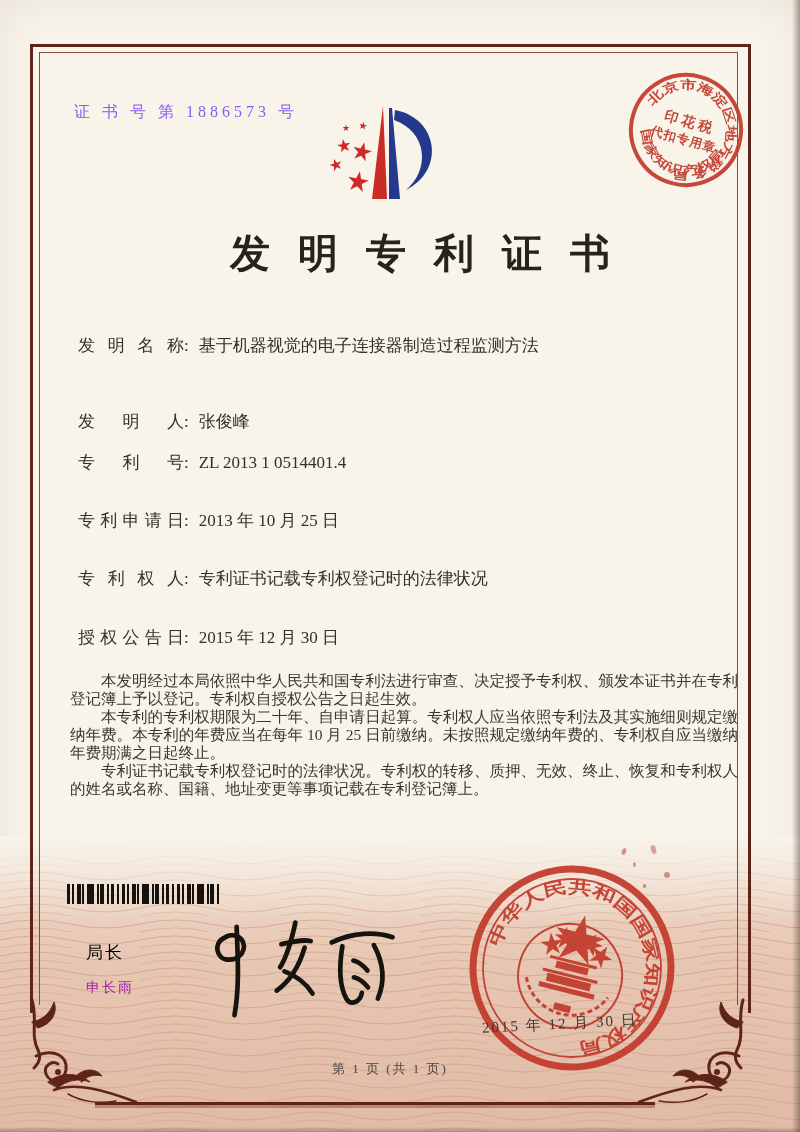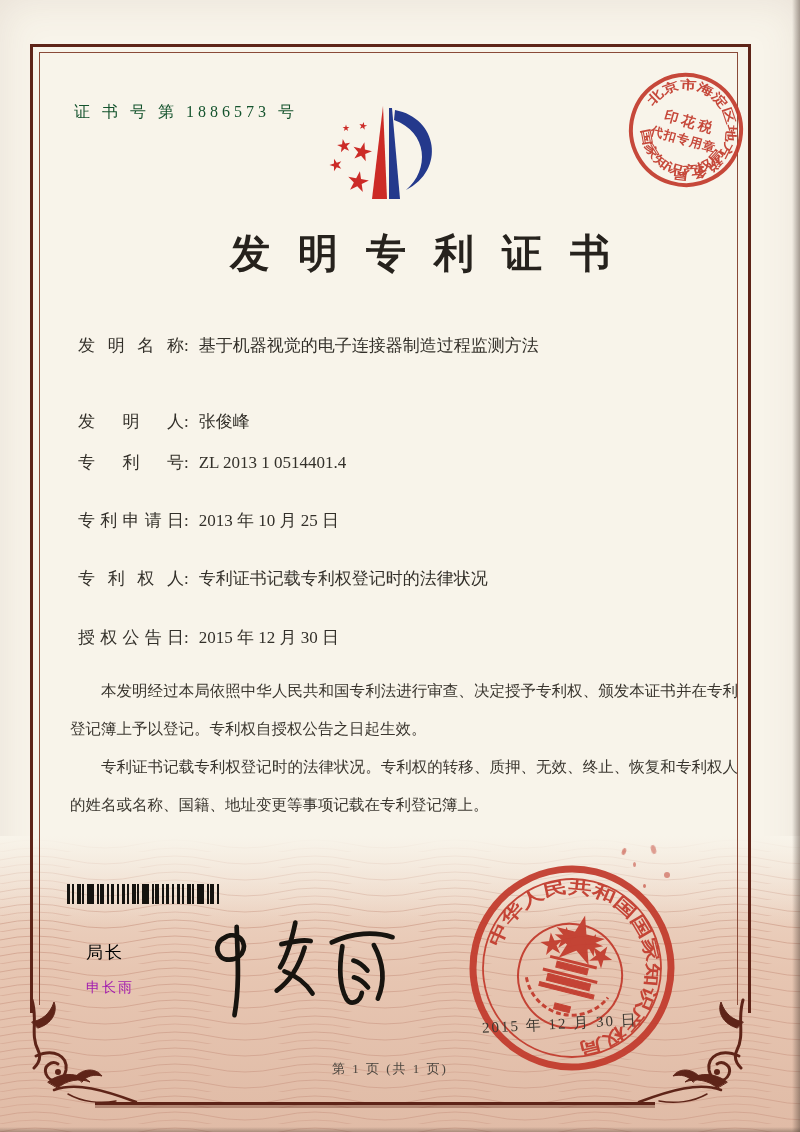--- a/index.html
+++ b/index.html
@@ -24,35 +24,35 @@
   .frame-outer{position:absolute;left:30px;top:44px;width:715px;height:966px;
     border-top:3px solid #5e2418;border-left:3px solid #5e2418;border-right:3px solid #5e2418;}
   .frame-inner{position:absolute;left:39px;top:52px;width:697px;height:952px;
     border-top:1px solid #8a4a38;border-left:1px solid #8a4a38;border-right:1px solid #8a4a38;}
   .bottom-rule{position:absolute;left:95px;top:1102px;width:560px;height:3px;
     background:#5e2418;box-shadow:0 3px 0 rgba(94,36,24,.35);}
   .ornament{position:absolute;width:115px;height:112px;}
   .ornament.left{left:24px;top:998px;}
   .ornament.right{left:636px;top:998px;transform:scaleX(-1);}
 
-  .cert-no{position:absolute;left:74px;top:102px;font-size:16px;letter-spacing:4px;color:#14532d;}
+  .cert-no{position:absolute;left:74px;top:102px;font-size:16px;letter-spacing:4px;color:#8b5cf6;}
   .logo{position:absolute;left:322px;top:86px;width:152px;height:134px;}
   .tax-seal{position:absolute;left:608px;top:52px;width:156px;height:156px;opacity:.92;}
 
   .title{position:absolute;left:0;top:226px;width:780px;text-align:center;
     font-size:40px;font-weight:bold;color:#26221d;letter-spacing:28px;text-indent:28px;padding-left:30px;}
 
   .fields{position:absolute;left:78px;top:330px;width:660px;}
   .field-row{position:absolute;left:0;font-size:17px;color:#33302a;white-space:nowrap;}
   .field-label{display:inline-block;width:106px;text-align:justify;text-align-last:justify;}
   .field-colon{display:inline-block;margin-right:10px;}
   .f0{top:4px;} .f1{top:80px;} .f2{top:121px;} .f3{top:179px;} .f4{top:237px;} .f5{top:296px;}
 
   .paras{position:absolute;left:70px;top:672px;width:668px;font-size:15.5px;
-    line-height:38px;color:#3a362f;text-align:justify;}
+    line-height:18px;color:#3a362f;text-align:justify;}
   .paras p{margin:0;text-indent:2em;}
 
   .barcode{position:absolute;left:67px;top:884px;width:152px;height:20px;
     background:
       repeating-linear-gradient(90deg,#15130f 0 2px,rgba(0,0,0,0) 2px 5px),
       repeating-linear-gradient(90deg,#15130f 0 3px,rgba(0,0,0,0) 3px 11px);}
 
   .officer{position:absolute;left:86px;top:941px;font-size:17px;color:#000000;letter-spacing:2px;}
   .officer-name{position:absolute;left:86px;top:979px;font-size:14px;color:#a21caf;letter-spacing:2px;}
   .signature{position:absolute;left:196px;top:912px;width:210px;height:105px;transform:rotate(-2deg);}
@@ -183,20 +183,21 @@
     <div class="field-row f4">
       <span class="field-label">专利权人</span><span class="field-colon">:</span><span>专利证书记载专利权登记时的法律状况</span>
     </div>
     <div class="field-row f5">
       <span class="field-label">授权公告日</span><span class="field-colon">:</span><span>2015 年 12 月 30 日</span>
     </div>
   </div>
 
   <div class="paras">
     <p>本发明经过本局依照中华人民共和国专利法进行审查、决定授予专利权、颁发本证书并在专利登记簿上予以登记。专利权自授权公告之日起生效。</p>
+    <p>本专利的专利权期限为二十年、自申请日起算。专利权人应当依照专利法及其实施细则规定缴纳年费。本专利的年费应当在每年 10 月 25 日前缴纳。未按照规定缴纳年费的、专利权自应当缴纳年费期满之日起终止。</p>
     <p>专利证书记载专利权登记时的法律状况。专利权的转移、质押、无效、终止、恢复和专利权人的姓名或名称、国籍、地址变更等事项记载在专利登记簿上。</p>
   </div>
 
   <div class="barcode"></div>
 
   <div class="officer">局长</div>
   <div class="officer-name">申长雨</div>
 
   <svg class="signature" viewBox="0 0 200 100">
     <g fill="none" stroke="#17140f" stroke-width="4.5" stroke-linecap="round" stroke-linejoin="round">

